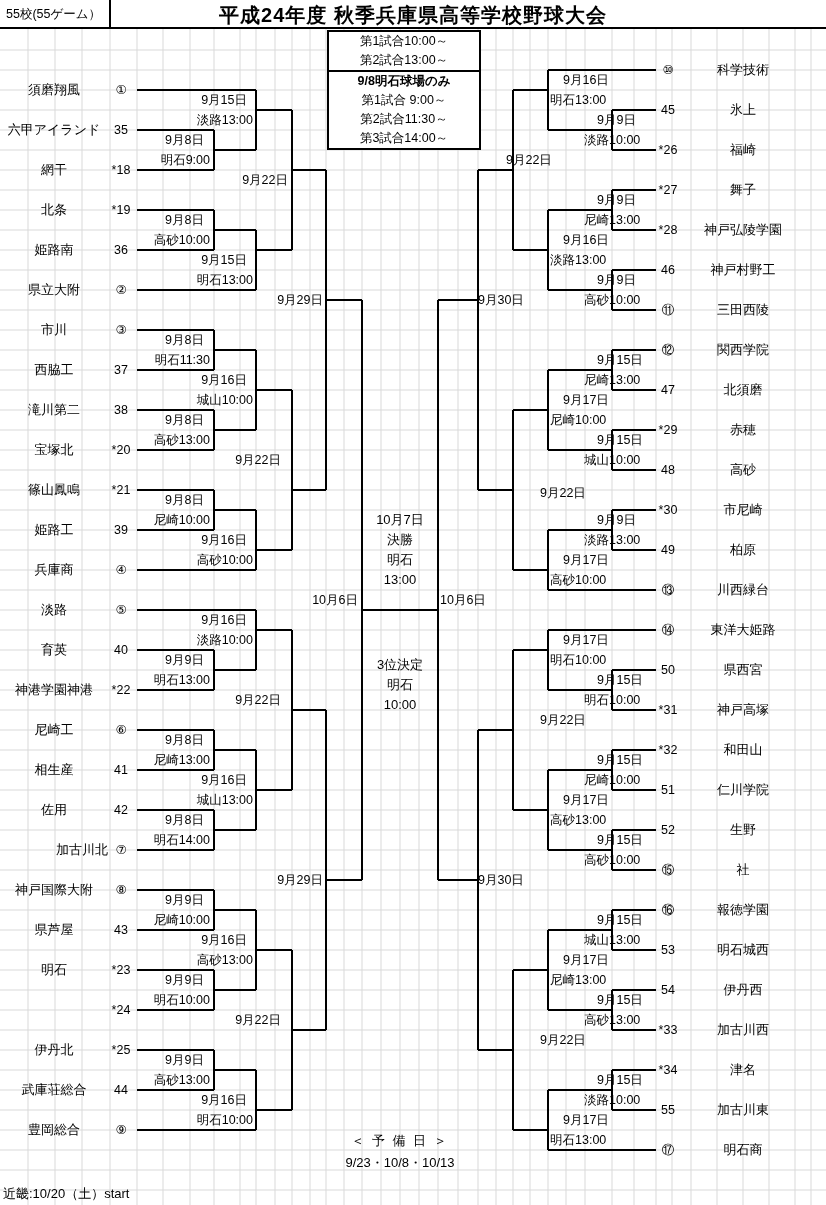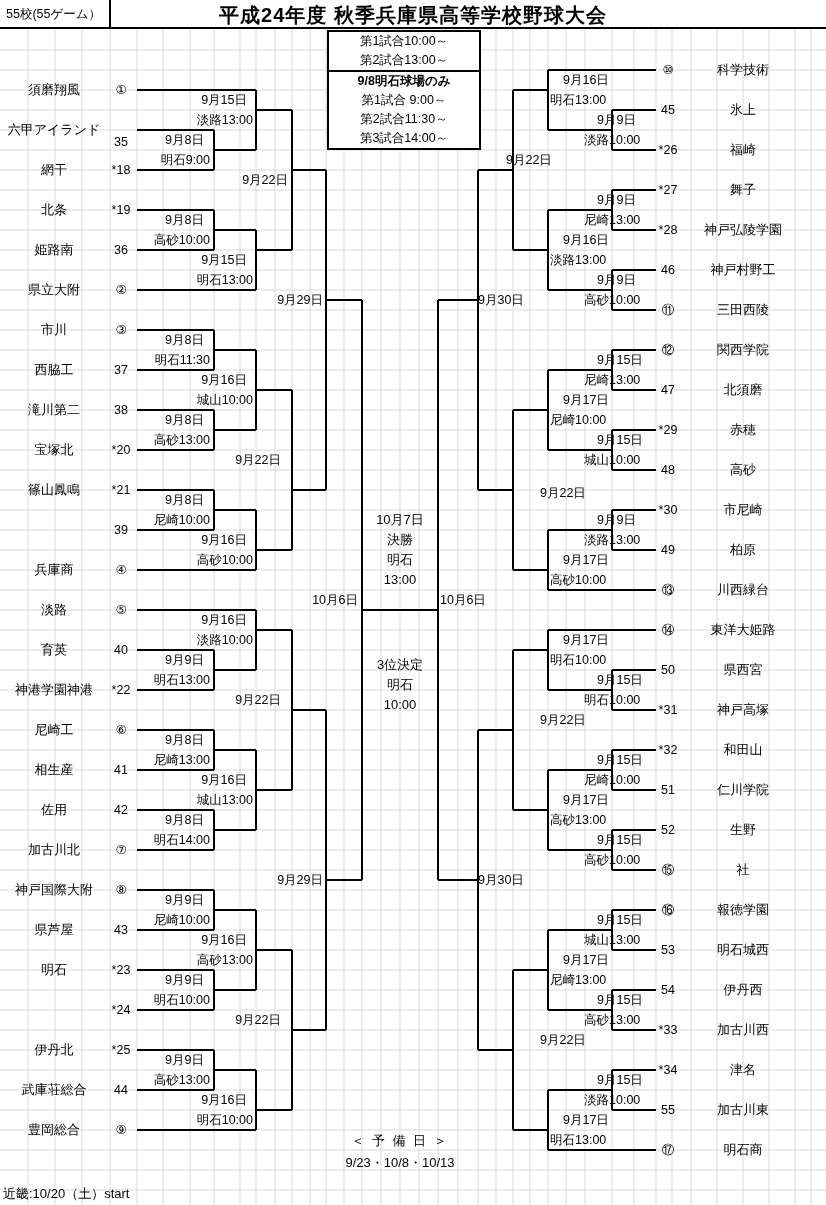--- a/index.html
+++ b/index.html
@@ -320,55 +320,56 @@
     <div>明石</div>
     <div>10:00</div>
   </div>
 
   <div class="abs reserve-title">＜ 予 備 日 ＞</div>
   <div class="abs reserve-dates">9/23・10/8・10/13</div>
   <div class="abs footer">近畿:10/20（土）start</div>
 <div class="abs team" style="left: 0px; top: 70px; width: 108px;">須磨翔風</div>
     <div class="abs seed" style="left: 106px; top: 80px; width: 30px;">①</div>
     <div class="abs team" style="left: 0px; top: 110px; width: 108px;">六甲アイランド</div>
-    <div class="abs seed" style="left: 106px; top: 132px; width: 30px;">35</div>
+    <div class="abs seed" style="left: 106px; top: 120px; width: 30px;">35</div>
     <div class="abs team" style="left: 0px; top: 150px; width: 108px;">網干</div>
     <div class="abs seed" style="left: 106px; top: 160px; width: 30px;">*18</div>
     <div class="abs team" style="left: 0px; top: 190px; width: 108px;">北条</div>
     <div class="abs seed" style="left: 106px; top: 200px; width: 30px;">*19</div>
     <div class="abs team" style="left: 0px; top: 230px; width: 108px;">姫路南</div>
     <div class="abs seed" style="left: 106px; top: 240px; width: 30px;">36</div>
     <div class="abs team" style="left: 0px; top: 270px; width: 108px;">県立大附</div>
     <div class="abs seed" style="left: 106px; top: 280px; width: 30px;">②</div>
     <div class="abs team" style="left: 0px; top: 310px; width: 108px;">市川</div>
     <div class="abs seed" style="left: 106px; top: 320px; width: 30px;">③</div>
     <div class="abs team" style="left: 0px; top: 350px; width: 108px;">西脇工</div>
     <div class="abs seed" style="left: 106px; top: 360px; width: 30px;">37</div>
     <div class="abs team" style="left: 0px; top: 390px; width: 108px;">滝川第二</div>
     <div class="abs seed" style="left: 106px; top: 400px; width: 30px;">38</div>
     <div class="abs team" style="left: 0px; top: 430px; width: 108px;">宝塚北</div>
     <div class="abs seed" style="left: 106px; top: 440px; width: 30px;">*20</div>
     <div class="abs team" style="left: 0px; top: 470px; width: 108px;">篠山鳳鳴</div>
     <div class="abs seed" style="left: 106px; top: 480px; width: 30px;">*21</div>
+    <div class="abs team" style="left: 0px; top: 510px; width: 108px;">姫路工</div>
     <div class="abs seed" style="left: 106px; top: 520px; width: 30px;">39</div>
     <div class="abs team" style="left: 0px; top: 550px; width: 108px;">兵庫商</div>
     <div class="abs seed" style="left: 106px; top: 560px; width: 30px;">④</div>
     <div class="abs team" style="left: 0px; top: 590px; width: 108px;">淡路</div>
     <div class="abs seed" style="left: 106px; top: 600px; width: 30px;">⑤</div>
     <div class="abs team" style="left: 0px; top: 630px; width: 108px;">育英</div>
     <div class="abs seed" style="left: 106px; top: 640px; width: 30px;">40</div>
     <div class="abs team" style="left: 0px; top: 670px; width: 108px;">神港学園神港</div>
     <div class="abs seed" style="left: 106px; top: 680px; width: 30px;">*22</div>
     <div class="abs team" style="left: 0px; top: 710px; width: 108px;">尼崎工</div>
     <div class="abs seed" style="left: 106px; top: 720px; width: 30px;">⑥</div>
     <div class="abs team" style="left: 0px; top: 750px; width: 108px;">相生産</div>
     <div class="abs seed" style="left: 106px; top: 760px; width: 30px;">41</div>
     <div class="abs team" style="left: 0px; top: 790px; width: 108px;">佐用</div>
     <div class="abs seed" style="left: 106px; top: 800px; width: 30px;">42</div>
-    <div class="abs team" style="left: 0px; top: 830px; width: 108px;">加古川北</div>
+    <div class="abs team" style="left: 0px; top: 830px; width: 108px; text-align: right;">加古川北</div>
     <div class="abs seed" style="left: 106px; top: 840px; width: 30px;">⑦</div>
     <div class="abs team" style="left: 0px; top: 870px; width: 108px;">神戸国際大附</div>
     <div class="abs seed" style="left: 106px; top: 880px; width: 30px;">⑧</div>
     <div class="abs team" style="left: 0px; top: 910px; width: 108px;">県芦屋</div>
     <div class="abs seed" style="left: 106px; top: 920px; width: 30px;">43</div>
     <div class="abs team" style="left: 0px; top: 950px; width: 108px;">明石</div>
     <div class="abs seed" style="left: 106px; top: 960px; width: 30px;">*23</div>
     <div class="abs seed" style="left: 106px; top: 1000px; width: 30px;">*24</div>
     <div class="abs team" style="left: 0px; top: 1030px; width: 108px;">伊丹北</div>
     <div class="abs seed" style="left: 106px; top: 1040px; width: 30px;">*25</div>

